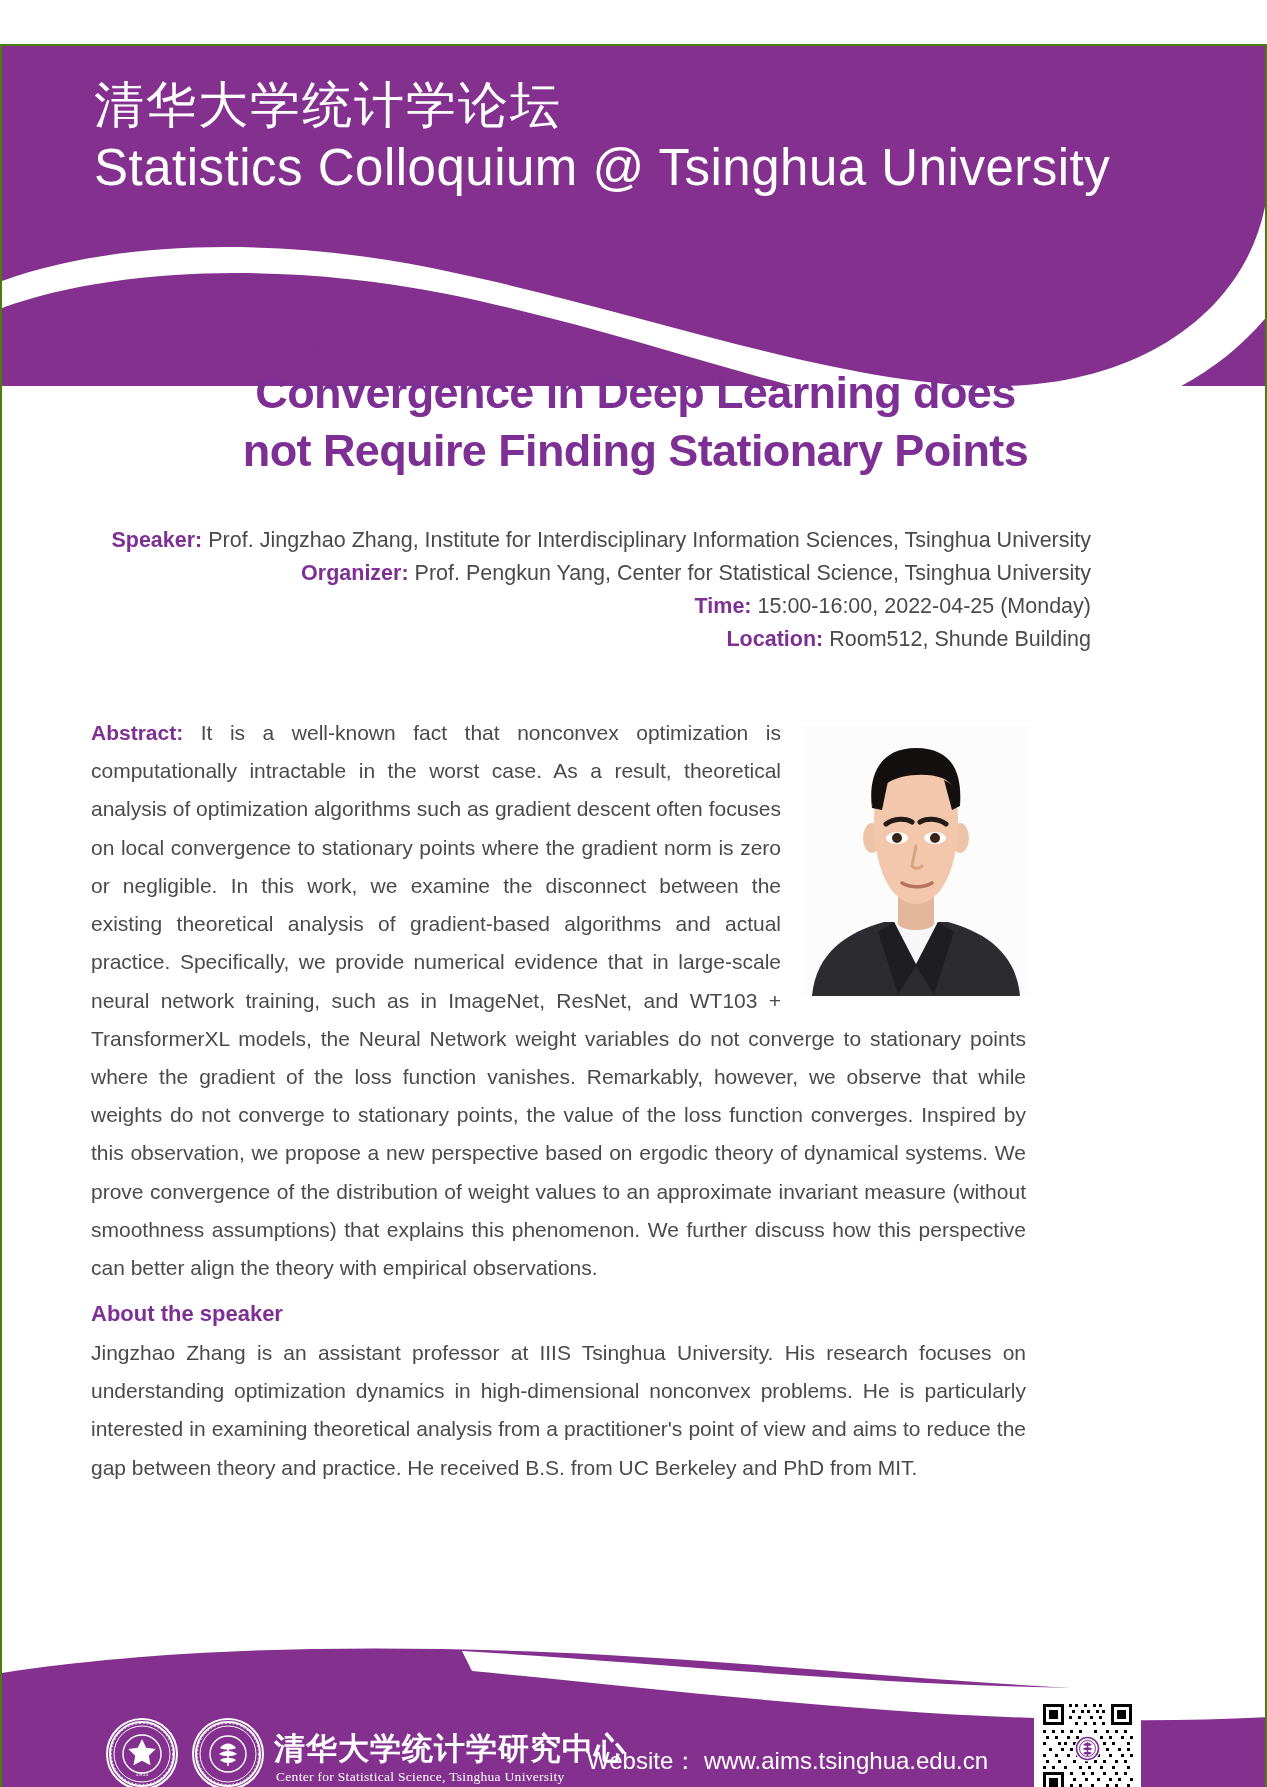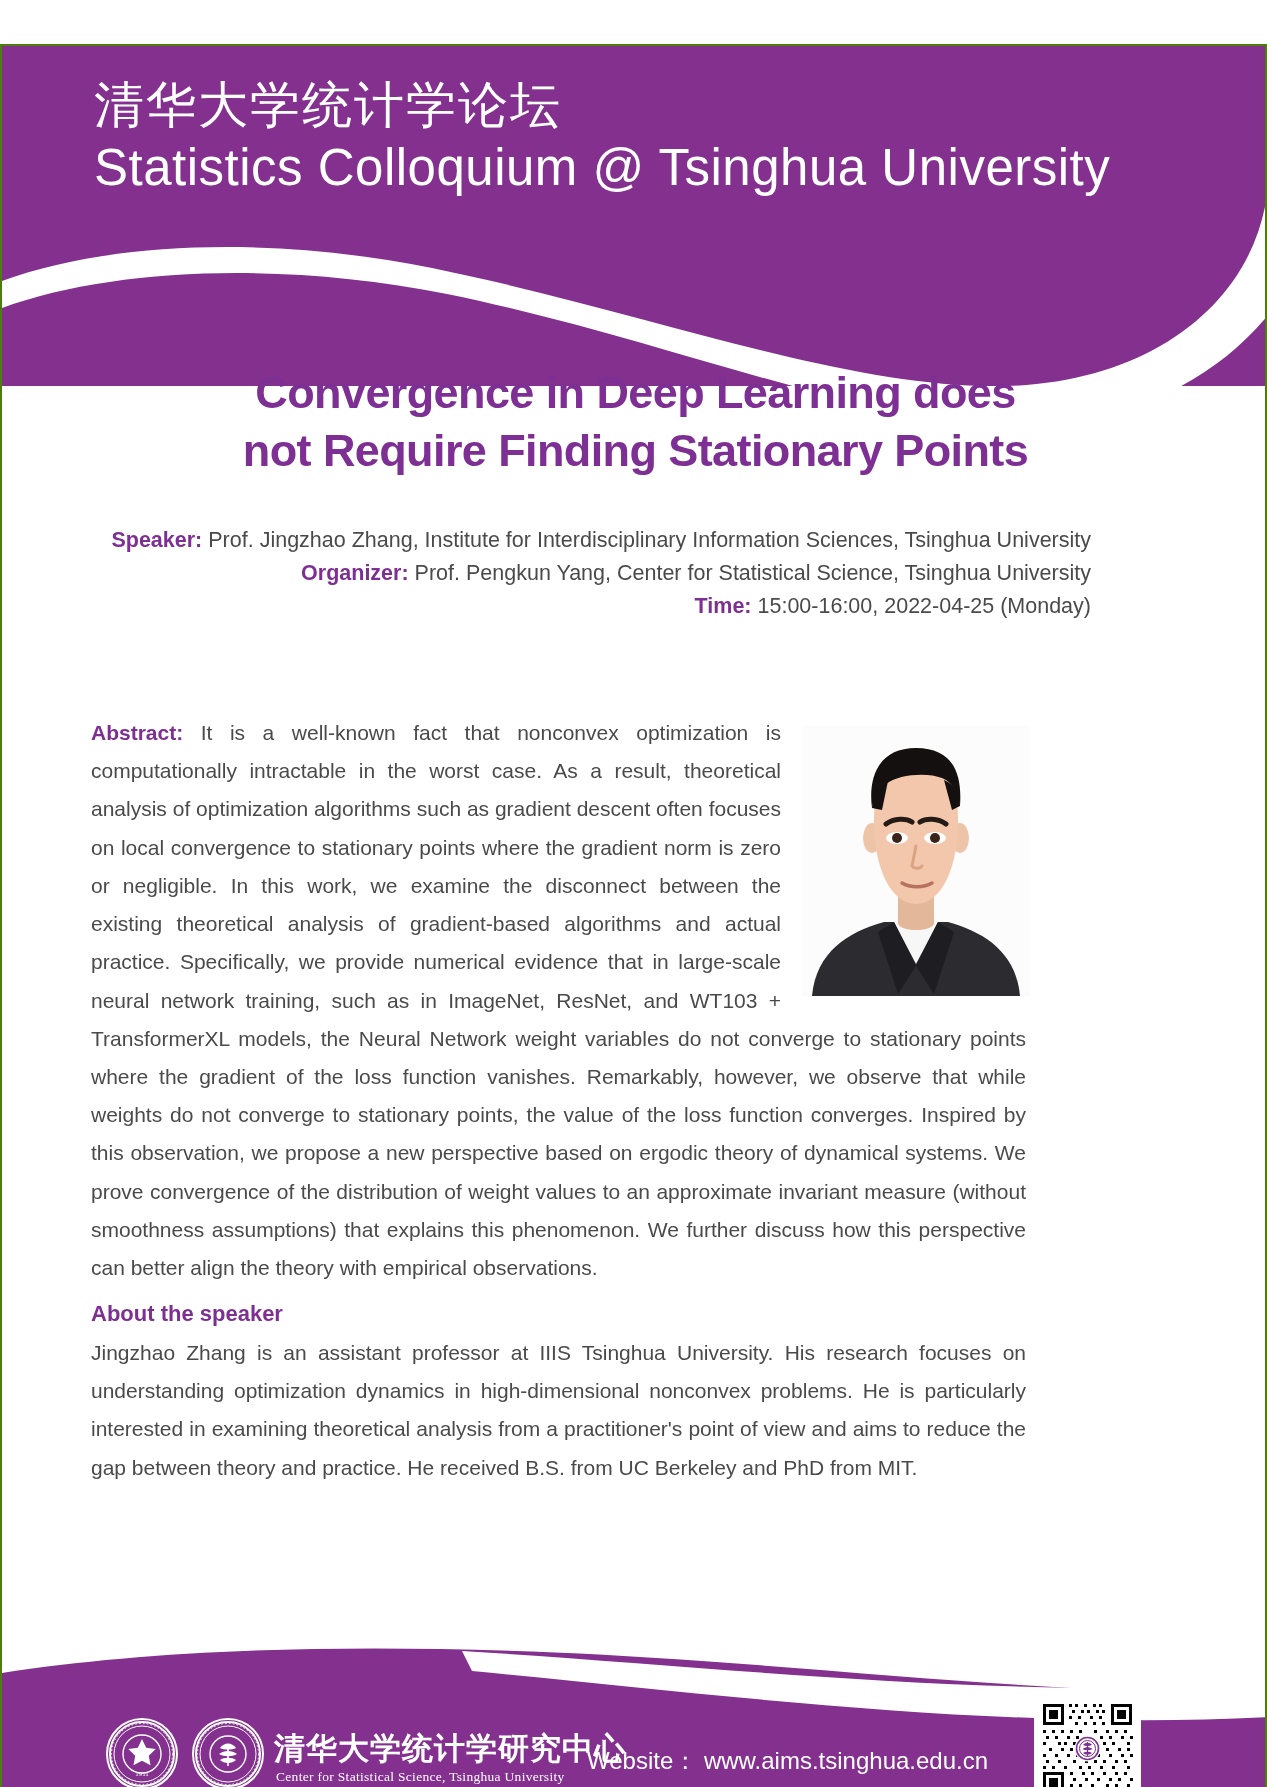--- a/index.html
+++ b/index.html
@@ -243,20 +243,24 @@
       <span class="meta-label">Speaker:</span>
       <span class="meta-value">Prof. Jingzhao Zhang, Institute for Interdisciplinary Information Sciences, Tsinghua University</span>
     </div>
     <div class="meta-row">
       <span class="meta-label">Organizer:</span>
       <span class="meta-value">Prof. Pengkun Yang, Center for Statistical Science, Tsinghua University</span>
     </div>
     <div class="meta-row">
       <span class="meta-label">Time:</span>
       <span class="meta-value">15:00-16:00, 2022-04-25 (Monday)</span>
+    </div>
+    <div class="meta-row">
+      <span class="meta-label">Location:</span>
+      <span class="meta-value">Room512, Shunde Building</span>
     </div>
   </div>
 
   <div class="abstract-wrap">
     <div class="float-space"></div>
     <span class="abs-label">Abstract:</span><span> It is a well-known fact that nonconvex optimization is computationally intractable in the worst case. As a result, theoretical analysis of optimization algorithms such as gradient descent often focuses on local convergence to stationary points where the gradient norm is zero or negligible. In this work, we examine the disconnect between the existing theoretical analysis of gradient-based algorithms and actual practice. Specifically, we provide numerical evidence that in large-scale neural network training, such as in ImageNet, ResNet, and WT103 + TransformerXL models, the Neural Network weight variables do not converge to stationary points where the gradient of the loss function vanishes. Remarkably, however, we observe that while weights do not converge to stationary points, the value of the loss function converges. Inspired by this observation, we propose a new perspective based on ergodic theory of dynamical systems. We prove convergence of the distribution of weight values to an approximate invariant measure (without smoothness assumptions) that explains this phenomenon. We further discuss how this perspective can better align the theory with empirical observations.</span>
   </div>
 
   <div class="portrait">
     <svg width="228" height="270" viewBox="0 0 228 270" xmlns="http://www.w3.org/2000/svg">

